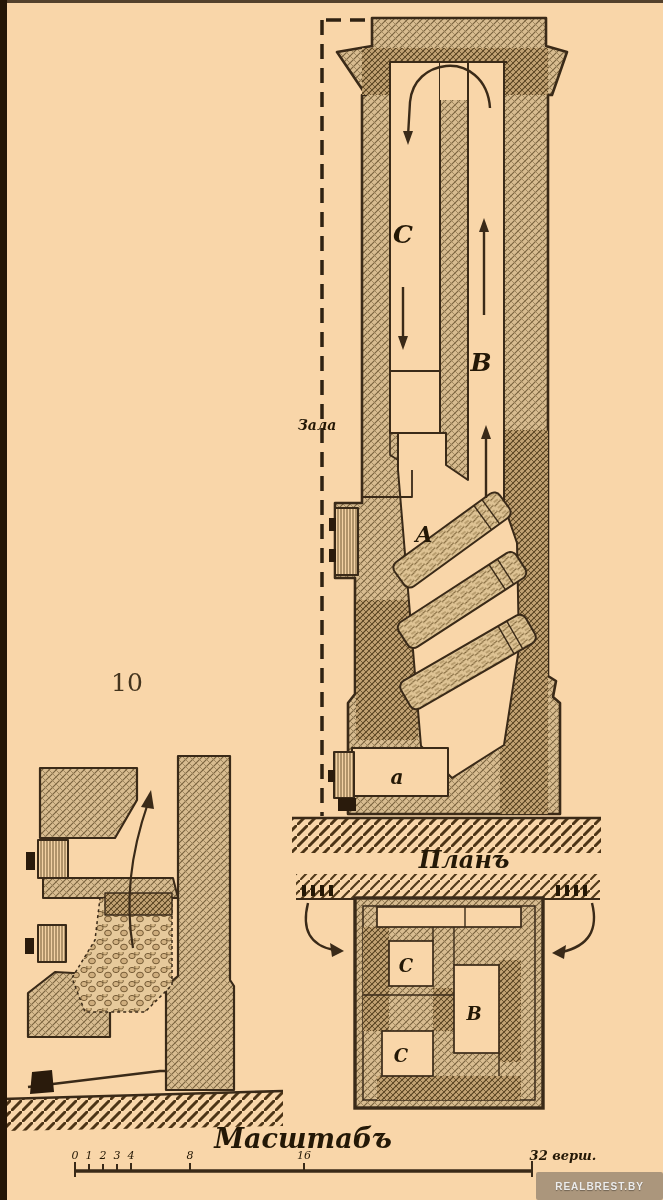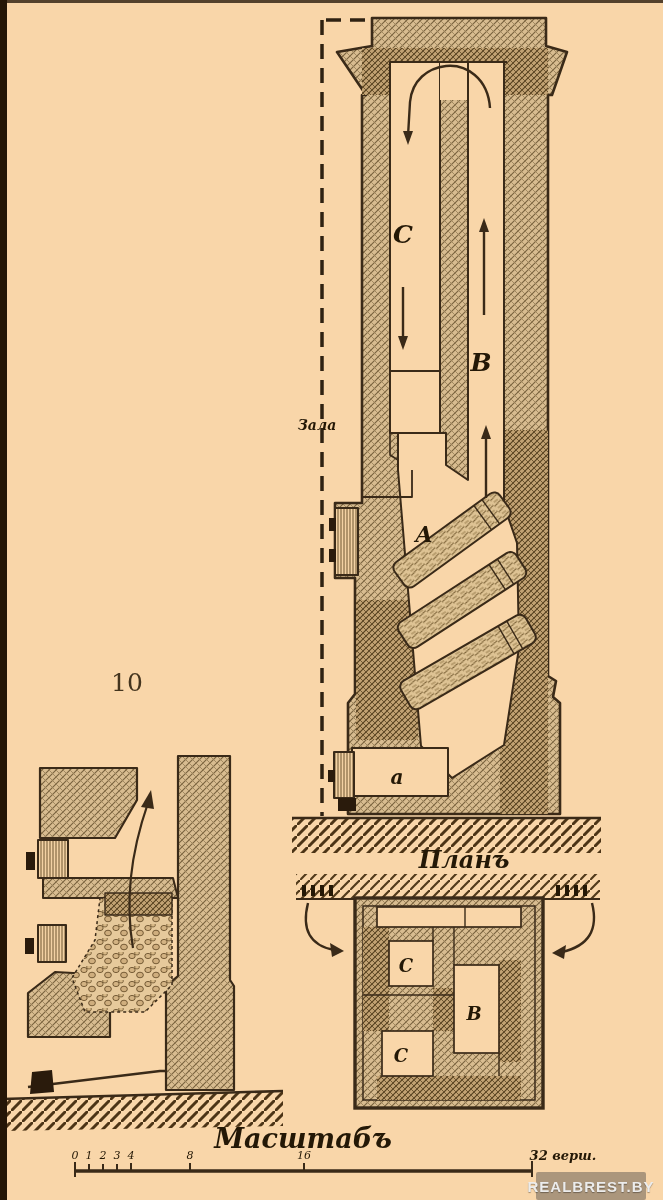--- a/index.html
+++ b/index.html
@@ -5,24 +5,24 @@
   html,body{margin:0;padding:0;background:#777;}
   .stage{
     position:relative;width:663px;height:1200px;margin:0 auto;
     background:#f9d6a9;overflow:hidden;
     font-family:"DejaVu Serif","Liberation Serif",serif;
   }
   .edge-left{position:absolute;left:0;top:0;width:7px;height:1200px;background:#241607;}
   .edge-top{position:absolute;left:0;top:0;width:663px;height:3px;background:rgba(42,27,12,.8);}
   svg{position:absolute;left:0;top:0;}
   .watermark{
-    position:absolute;left:536px;top:1172px;width:110px;height:28px;
+    position:absolute;left:536px;top:1172px;width:127px;height:28px;
     background:rgba(108,98,88,.55);border-radius:2px;
     display:flex;align-items:center;justify-content:center;
-    font-family:"Liberation Sans",sans-serif;font-size:15px;font-weight:bold;
+    font-family:"Liberation Sans",sans-serif;font-size:10px;font-weight:bold;
     letter-spacing:1px;color:#ececec;text-shadow:0 1px 1px rgba(0,0,0,.35);
   }
   text{fill:#241806;}
   .lbl{font-style:italic;font-weight:bold;}
 </style>
 </head>
 <body>
 
 <div class="stage">
   <div class="edge-top"></div>

